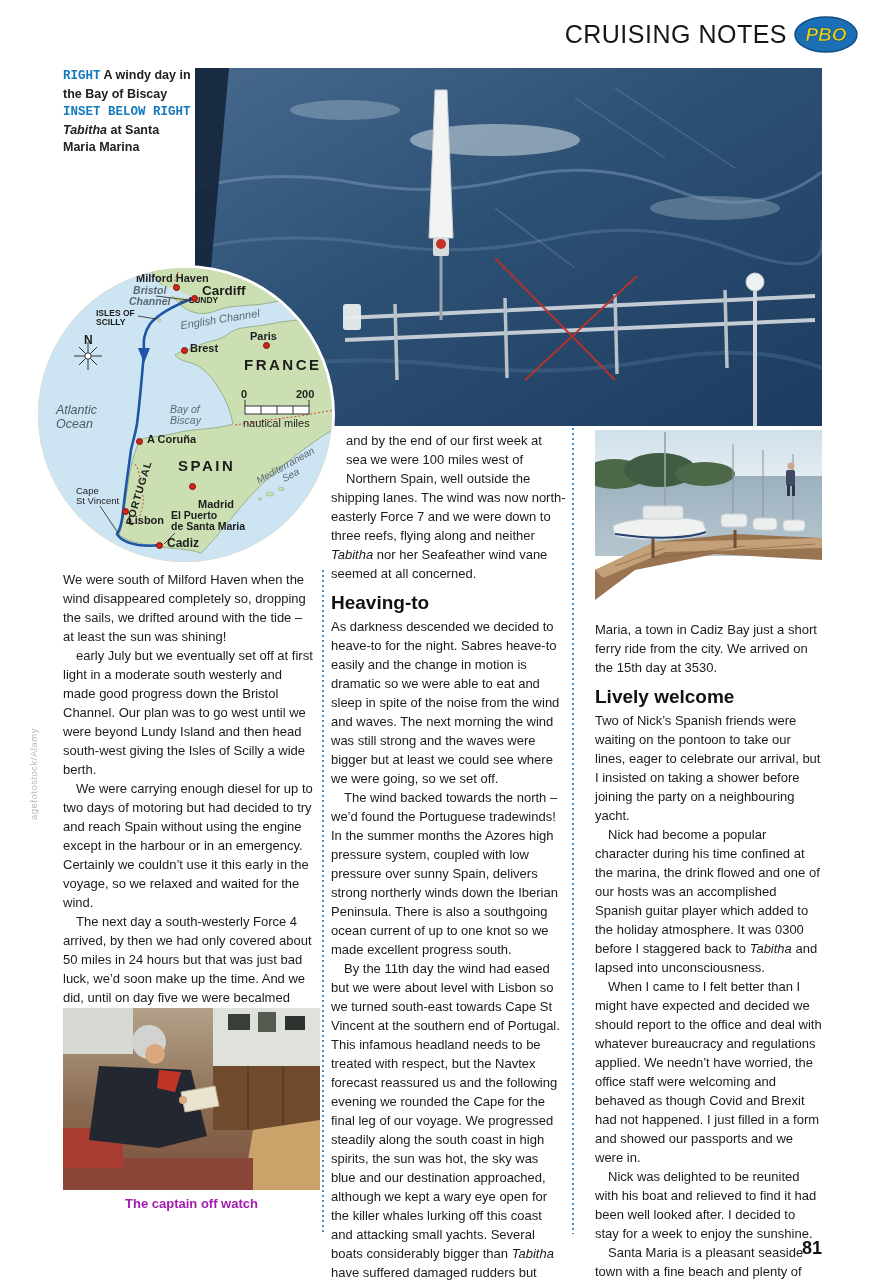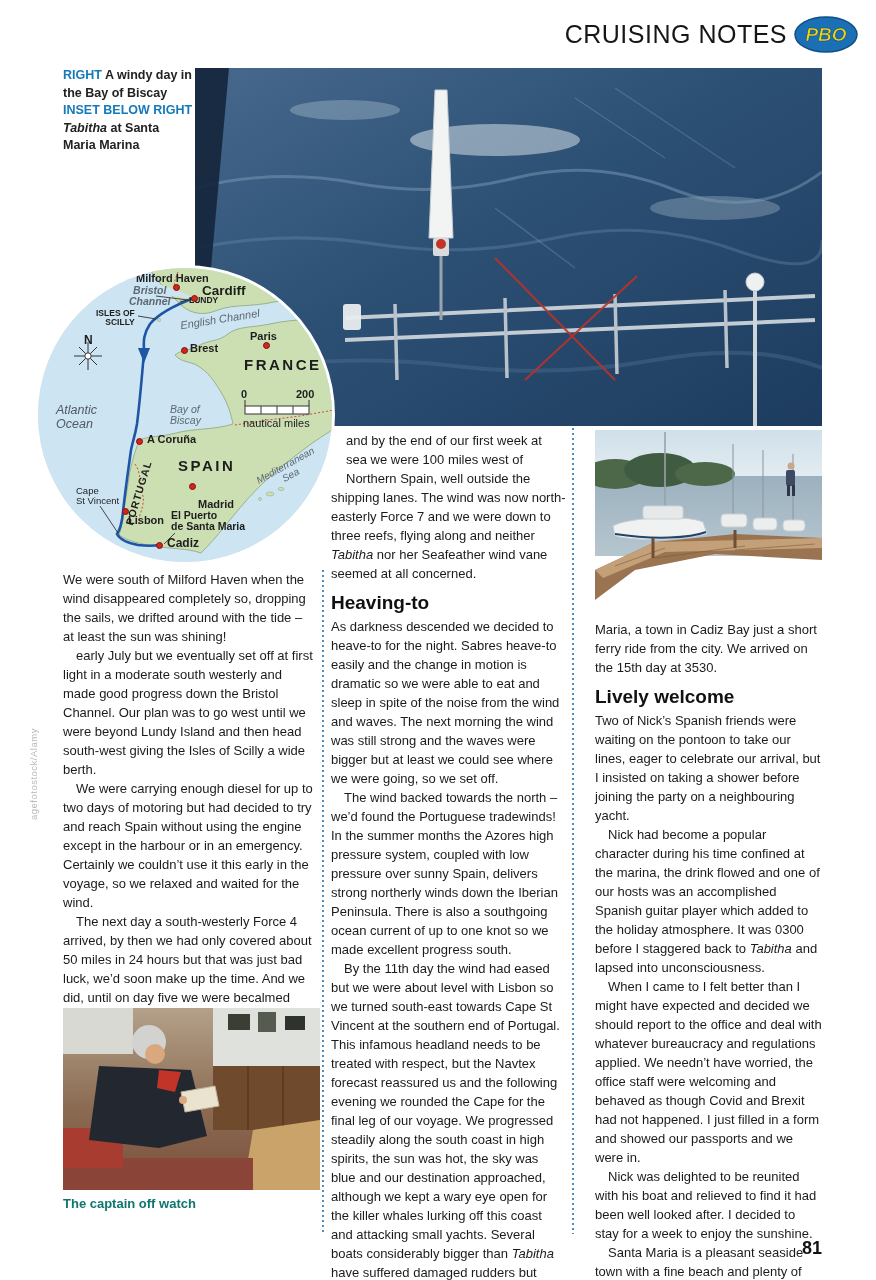--- a/index.html
+++ b/index.html
@@ -5,30 +5,30 @@
   html,body{margin:0;padding:0;background:#e8e8e8;}
   .page{position:relative;width:876px;height:1280px;background:#ffffff;margin:0 auto;
         font-family:"Liberation Sans",sans-serif;color:#1c1c1c;overflow:hidden;}
   
   .header{position:absolute;top:16px;right:18px;display:flex;align-items:center;gap:7px;}
   .section-title{font-size:25px;font-weight:400;letter-spacing:.5px;color:#161616;}
   .pbo-logo{width:64px;height:37px;display:block;}
   
   .cap-top{position:absolute;left:63px;top:67px;width:132px;font-size:12.5px;line-height:17.5px;
            font-weight:bold;color:#222;}
-  .cap-top .blue{color:#1579be;}
+  .cap-top .blue{color:#1579be;font-family:Liberation Mono, monospace;}
   .cap-top em{font-style:italic;}
   
   .photo{position:absolute;overflow:hidden;}
   #photo-sea{left:195px;top:68px;width:627px;height:358px;}
   #photo-marina{left:595px;top:430px;width:227px;height:170px;}
   #photo-captain{left:63px;top:1008px;width:257px;height:182px;}
   
   .map{position:absolute;left:35px;top:265px;width:300px;height:300px;border-radius:50%;
-       overflow:hidden;border:3px solid #fff;box-sizing:border-box;background:#e5e5e5;}
+       overflow:hidden;border:3px solid #fff;box-sizing:border-box;background:#fdba74;}
   .map svg{position:absolute;left:0;top:0;}
   .map-label{position:absolute;font-weight:bold;font-size:11px;color:#1d1d1d;
              white-space:pre-line;line-height:1.08;}
   .map-label.it{font-style:italic;font-weight:normal;color:#5c6870;font-size:10.5px;}
   .map-label.sea-big{font-style:italic;font-weight:normal;color:#4f5a64;font-size:12.5px;}
   .map-label.caps{font-size:15px;letter-spacing:2.5px;}
   .map-label.sm{font-size:8.5px;}
   .map-label.big{font-size:13.5px;}
   .map-dot{position:absolute;width:7px;height:7px;border-radius:50%;background:#d2261c;
            border:1px solid #7c130d;box-sizing:border-box;}
@@ -40,21 +40,21 @@
   .para{margin:0;}
   .para + .para{text-indent:13px;}
   .colhead{font-size:19px;font-weight:bold;color:#111;margin:9px 0 3px 0;line-height:22px;}
   .circle-spacer{float:left;width:15px;height:40px;}
   
   .dotsep{position:absolute;width:2px;
           background-image:repeating-linear-gradient(#4a90c4 0 2px,transparent 2px 5px);}
   #sep1{left:322px;top:570px;height:662px;}
   #sep2{left:572px;top:428px;height:806px;}
   
-  .cap-bottom{position:absolute;left:63px;top:1196px;width:257px;font-size:13px;font-weight:bold;color:#0f766e;}
+  .cap-bottom{position:absolute;left:63px;top:1196px;width:257px;font-size:13px;font-weight:bold;color:#a21caf;text-align:center;}
   .credit{position:absolute;left:28px;top:690px;height:130px;font-size:9.5px;color:#b9b9b9;
           writing-mode:vertical-rl;transform:rotate(180deg);letter-spacing:.5px;}
   .footer{position:absolute;left:63px;top:1240px;font-size:16.5px;color:#1b1b1b;}
   .footer .mag{font-weight:bold;font-size:17px;}
   .footer .bullet{color:#d0021b;font-weight:bold;margin:0 5px;}
   .pagenum{position:absolute;right:54px;top:1238px;font-size:18px;font-weight:bold;color:#111;}
 </style>
 </head>
 <body>
 
@@ -154,21 +154,21 @@
         <line x1="207" y1="132" x2="207" y2="138"></line>
           <line x1="271" y1="132" x2="271" y2="138"></line>
       </g>
     </svg>
 
     <div class="map-label" style="left:98px;top:5px;">Milford Haven</div>
     <div class="map-label big" style="left:164px;top:16px;text-align:right;">Cardiff</div>
     <div class="map-label sm" style="left:151px;top:28px;">LUNDY</div>
     <div class="map-label it" style="left:91px;top:17px;text-align:center;font-weight:bold;">Bristol
 Channel</div>
-    <div class="map-label sm" style="left:58px;top:41px;text-align:right;">ISLES OF
+    <div class="map-label sm" style="left:58px;top:41px;">ISLES OF
 SCILLY</div>
     <div class="map-label it" style="left:142px;top:46px;transform:rotate(-9deg);font-size:11px;">English Channel</div>
     <div class="map-label" style="left:212px;top:63px;">Paris</div>
     <div class="map-label" style="left:152px;top:75px;">Brest</div>
     <div class="map-label caps" style="left:206px;top:89px;">FRANCE</div>
     <div class="map-label" style="left:46px;top:66px;font-size:12px;">N</div>
     <div class="map-label sea-big" style="left:18px;top:136px;">Atlantic
 Ocean</div>
     <div class="map-label it" style="left:132px;top:136px;">Bay of
 Biscay</div>

